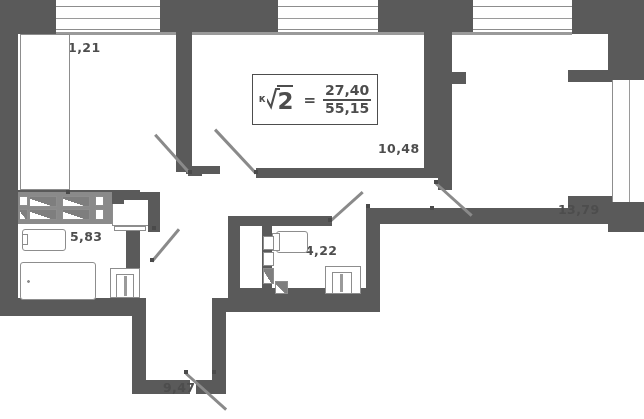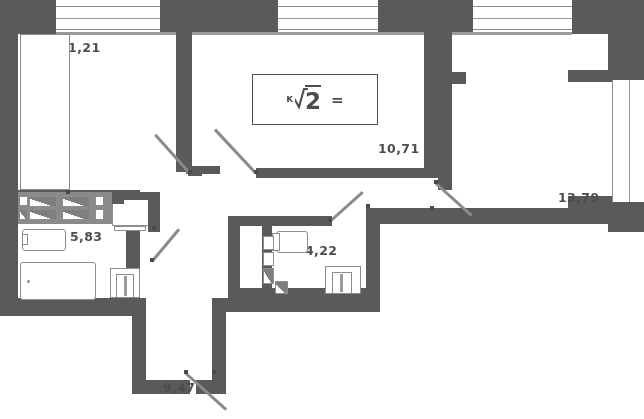--- a/index.html
+++ b/index.html
@@ -85,39 +85,43 @@
               background:repeating-linear-gradient(to right,#ffffff 0 4px,#8d8d8d 4px 5px);"></div>
   <div class="fx" style="left:26px;top:172px;width:22px;height:4px;background:#8d8d8d;border:none;"></div>
   <div class="burner" style="left:51px;top:172px;width:3px;height:3px;background:#8d8d8d;"></div>
   <div class="fx" style="left:20px;top:34px;width:50px;height:156px;"></div>
 
   <div class="wall" style="left:188px;top:166px;width:14px;height:10px;"></div>
   <div class="wall" style="left:256px;top:168px;width:182px;height:10px;"></div>
   <div class="wall" style="left:424px;top:20px;width:14px;height:158px;"></div>
   <div class="wall" style="left:438px;top:72px;width:28px;height:12px;"></div>
 
-  <div class="label" style="left:378px;top:141px;">10,71</div>
+  <div class="label" style="left:378px;top:141px;">10,48</div>
 
   <div class="badge" style="left:252px;top:74px;width:124px;height:49px;">
     <span class="radsym">
       <span class="k">к</span>
       <span class="sqrt-wrap">
         <svg width="13" height="26" viewBox="0 0 13 26" style="vertical-align:top;">
           <path d="M0 13 L4 20 L9 2 L13 2" stroke="#4d4d4d" stroke-width="2.1" fill="none" stroke-linecap="square"></path>
         </svg><span class="bar" style="position:relative;top:2px;left:-3px;border-top:2px solid #4d4d4d;padding-top:1px;">2</span>
       </span>
     </span>
     <span class="eq">=</span>
+    <span class="frac">
+      <span class="num">27,40</span>
+      <span class="den">55,15</span>
+    </span>
   </div>
 
   <div class="wall" style="left:438px;top:20px;width:14px;height:170px;"></div>
   <div class="wall" style="left:424px;top:72px;width:30px;height:12px;"></div>
   <div class="wall" style="left:366px;top:208px;width:256px;height:16px;"></div>
 
-  <div class="label" style="left:558px;top:190px;">13,79</div>
+  <div class="label" style="left:558px;top:202px;">13,79</div>
 
   <div class="wall" style="left:18px;top:190px;width:108px;height:8px;"></div>
   <div class="wall" style="left:126px;top:190px;width:14px;height:112px;"></div>
   <div class="wall" style="left:126px;top:190px;width:14px;height:26px;"></div>
 
   <div class="label" style="left:70px;top:229px;">5,83</div>
 
   <div class="wall" style="left:18px;top:192px;width:94px;height:32px;background:#8a8a8a;"></div>
   <div class="hatch-f" style="left:29px;top:196px;width:28px;height:11px;"></div>
   <div class="hatch-f" style="left:62px;top:196px;width:28px;height:11px;"></div>

